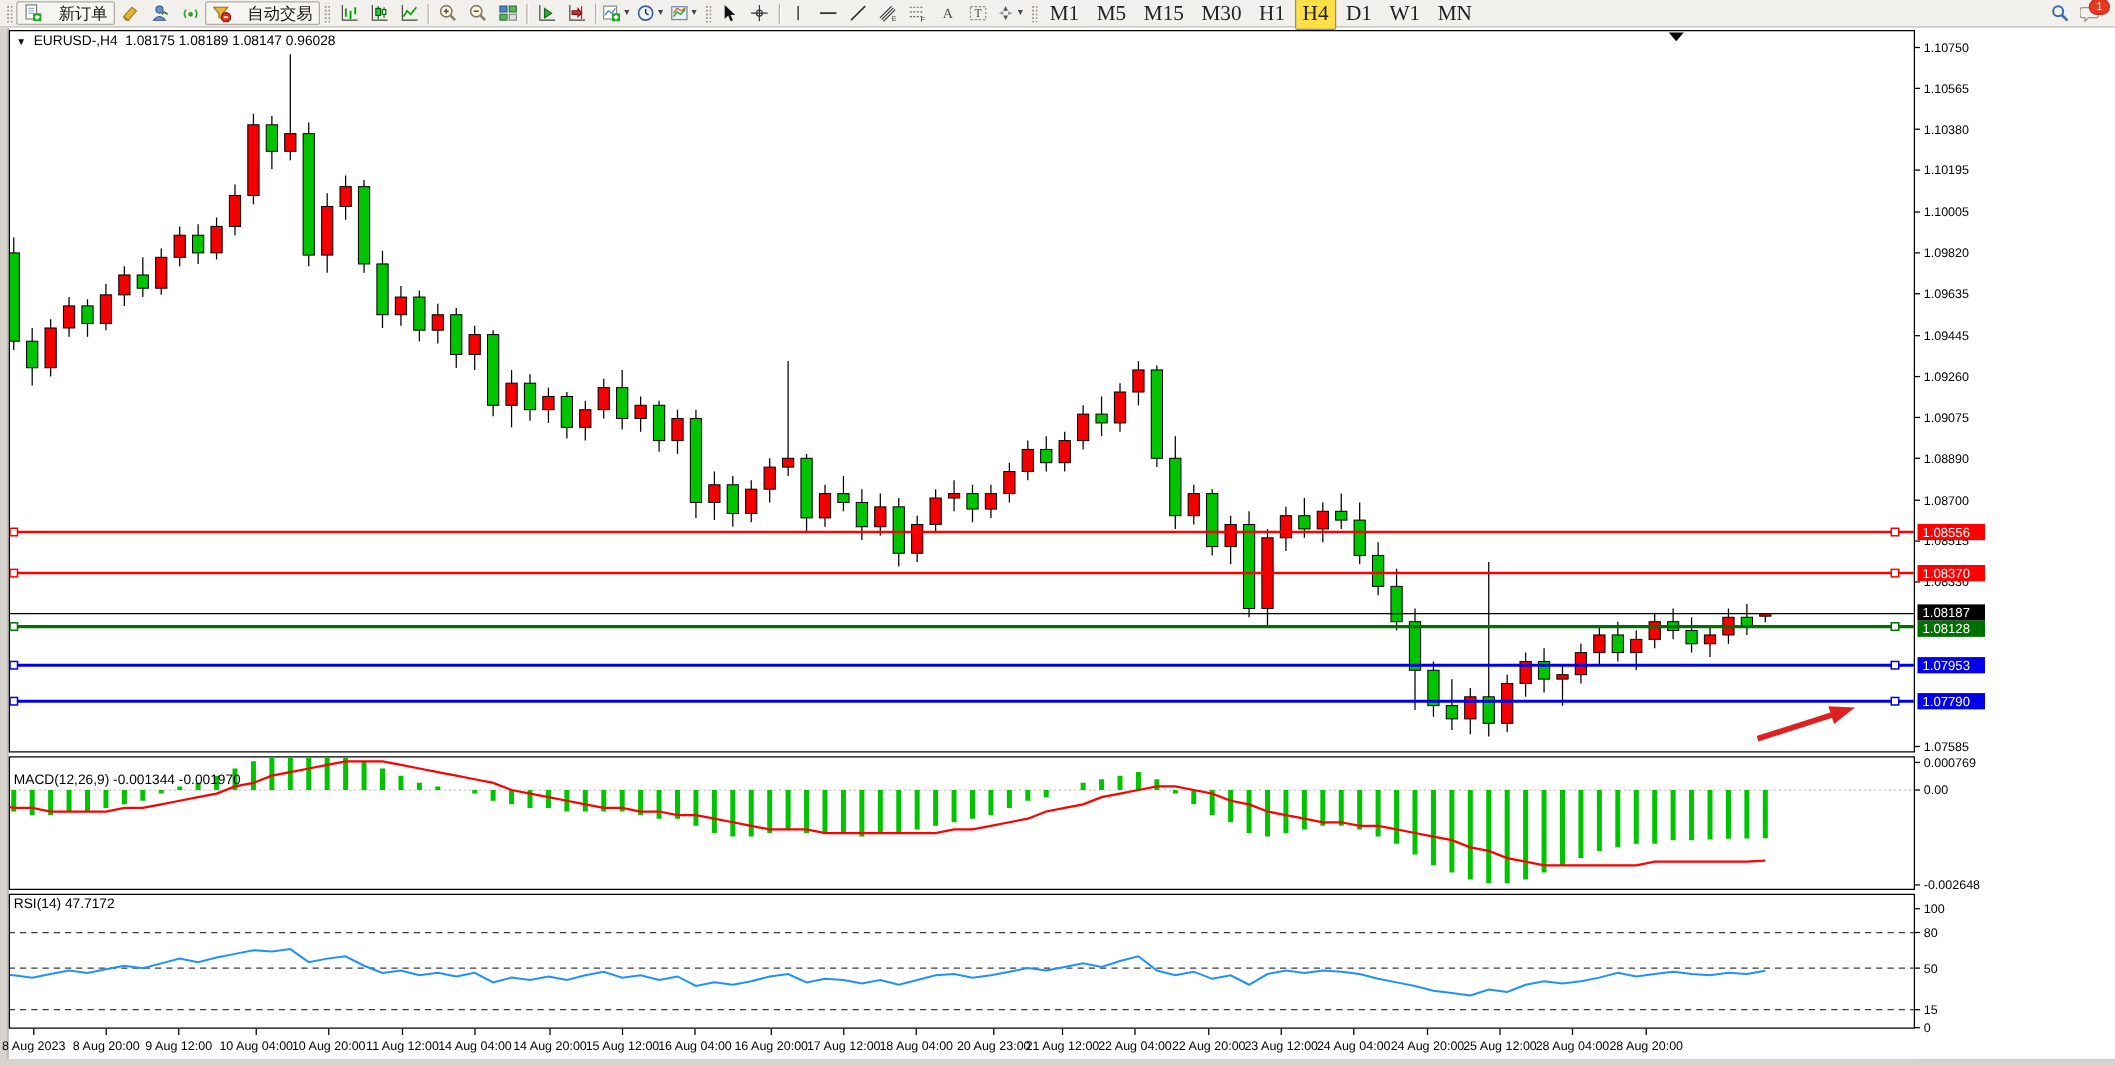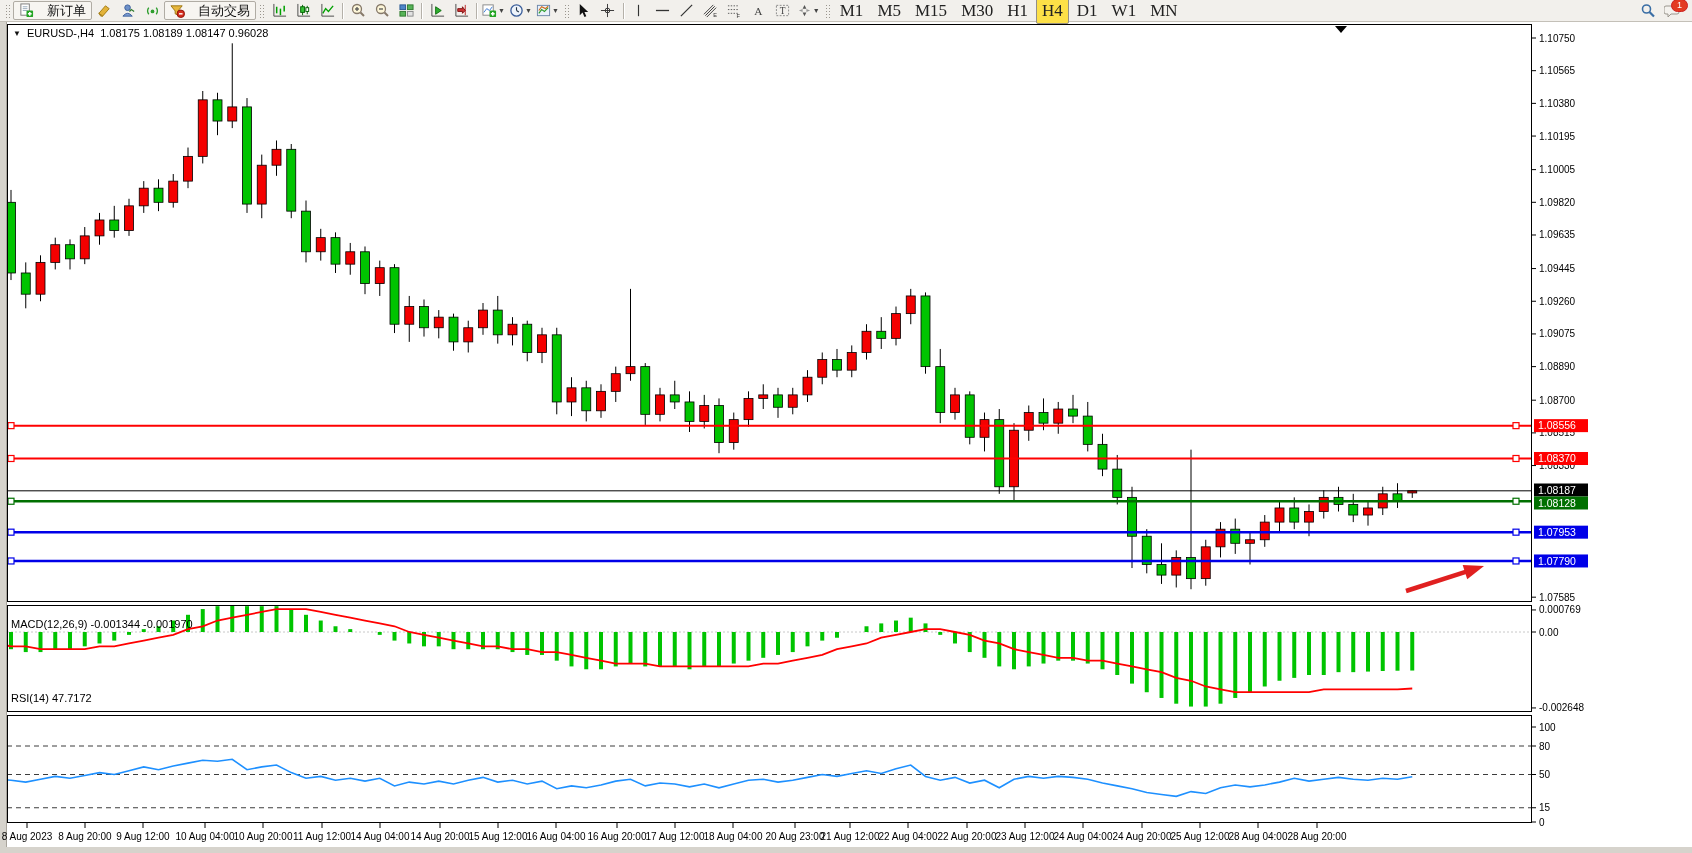--- a/index.html
+++ b/index.html
@@ -731,14 +731,14 @@
         <text x="1317" y="840" font-size="10" fill="#000" font-family="&quot;Liberation Sans&quot;,sans-serif" text-anchor="middle">28 Aug 20:00</text>
       </g>
     </svg>
 
   <div class="ohlc-header">
     <span class="arr">▼</span>
     <span>EURUSD-,H4</span>
     <span>1.08175 1.08189 1.08147 0.96028</span>
   </div>
   <div class="indlabel" style="left:11px;top:606px;margin-top:12px;">MACD(12,26,9) -0.001344 -0.001970</div>
-  <div class="indlabel" style="left:11px;top:692px;">RSI(14) 47.7172</div>
+  <div class="indlabel" style="left:11px;top:717px;">RSI(14) 47.7172</div>
 </div>
 
 </body></html>

